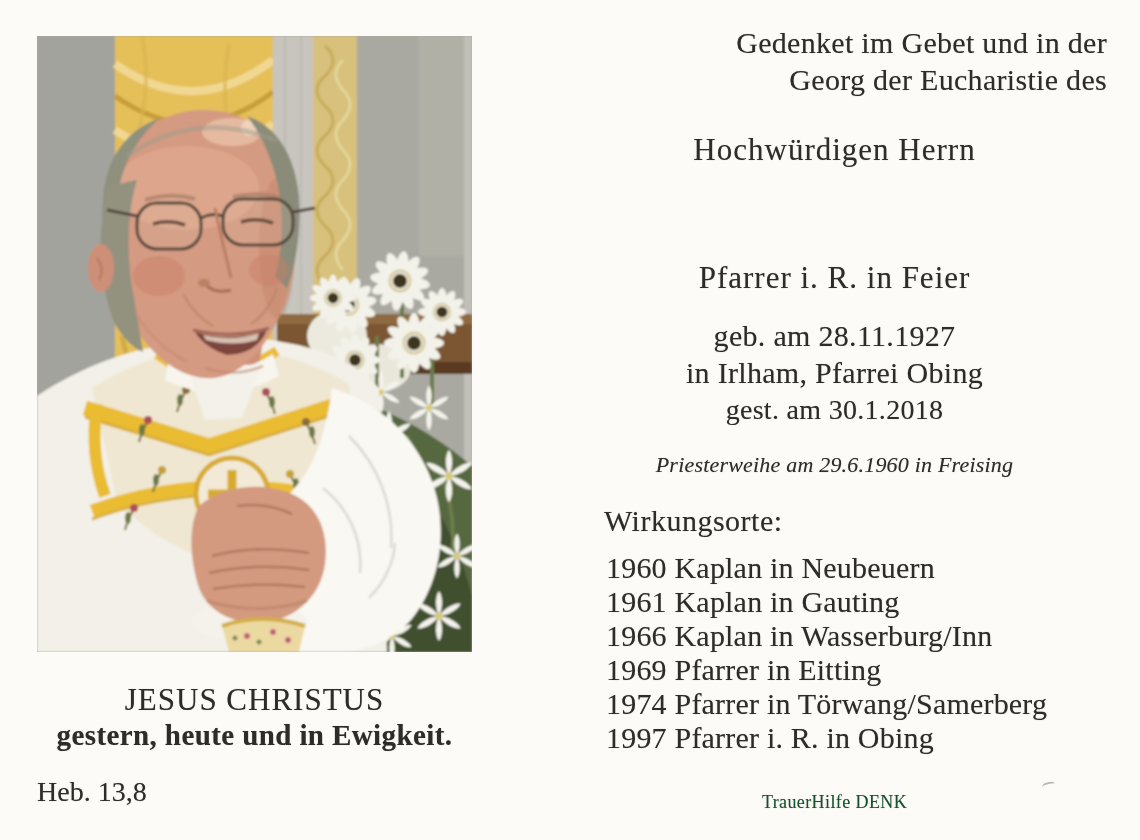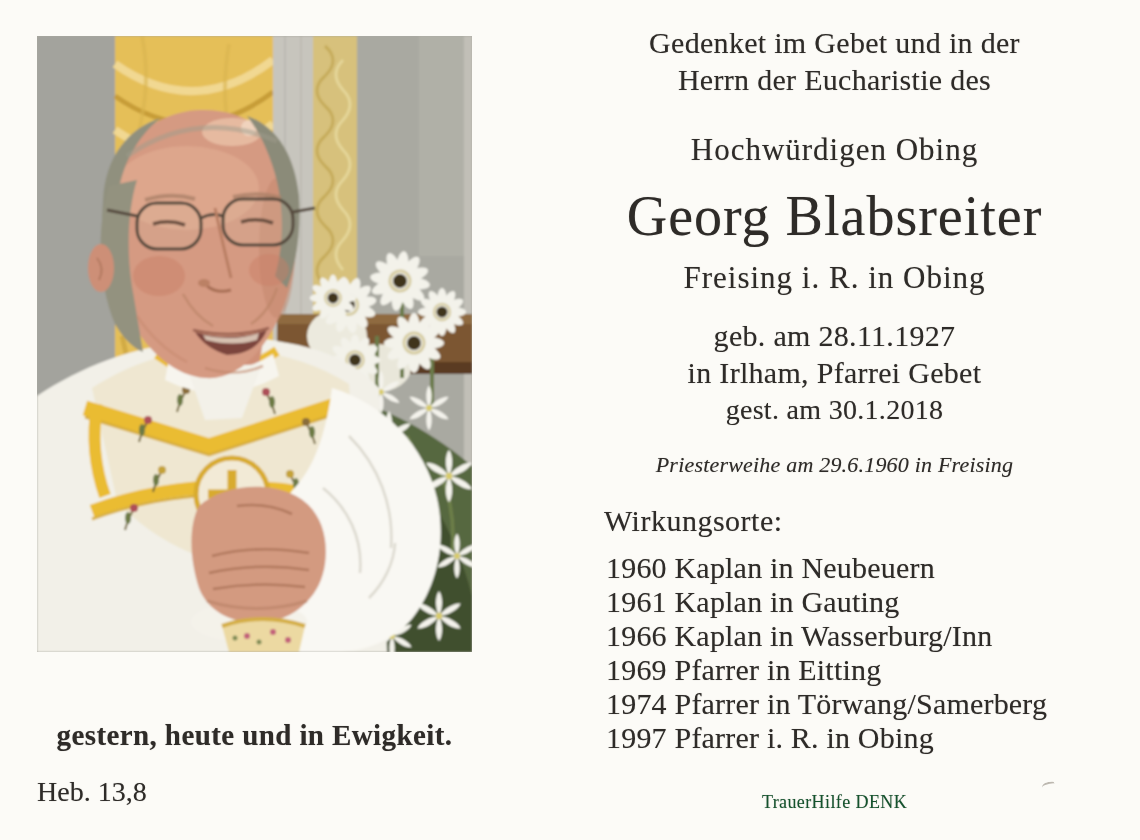--- a/index.html
+++ b/index.html
@@ -15,21 +15,21 @@
   .center{text-align:center;}
   
   .photo{position:absolute;left:37px;top:36px;width:435px;height:616px;}
   .photo svg{display:block;width:100%;height:100%;}
   
   .caption1{left:37px;top:682px;width:435px;font-size:31px;letter-spacing:1px;}
   .caption2{left:37px;top:719px;width:435px;font-size:29px;letter-spacing:.4px;font-weight:bold;}
   .scripture{left:37px;top:776px;width:420px;text-align:left;font-size:28px;}
   
   .rcol{left:562px;width:545px;}
-  .intro{top:24px;font-size:30px;line-height:37px;letter-spacing:.3px;}
+  .intro{top:24px;font-size:30px;line-height:37px;letter-spacing:.3px;text-align:right;}
   .honorific{top:132px;font-size:31px;letter-spacing:1px;}
   .name{top:184px;font-size:56px;letter-spacing:1px;}
   .ptitle{top:260px;font-size:31px;letter-spacing:1px;}
   .birth{top:317px;font-size:30px;line-height:37px;letter-spacing:.3px;}
   .death{top:394px;font-size:28px;letter-spacing:.3px;}
   .ordination{top:452px;font-size:22px;letter-spacing:.2px;font-style:italic;}
   .stations-head{top:504px;font-size:30px;text-align:left;padding-left:42px;letter-spacing:.5px;}
   .stations{top:551px;font-size:30px;text-align:left;padding-left:44px;line-height:34px;letter-spacing:.2px;}
   .publisher{top:792px;font-size:18px;letter-spacing:.4px;color:#14532d;}
   .smudge{
@@ -273,33 +273,33 @@
 
             <ellipse cx="122" cy="240" rx="26" ry="20" fill="#ca7f67" opacity="0.5"></ellipse>
             <ellipse cx="232" cy="234" rx="20" ry="16" fill="#c97f66" opacity="0.45"></ellipse>
             <path d="M100,280 Q120,310 150,326" stroke="#c08468" stroke-width="3" fill="none" opacity="0.4"></path>
           </g>
         </g>
       </g>
     </svg>
   </div>
 
+  <div class="txt center caption1">JESUS CHRISTUS</div>
   <div class="txt center caption2">gestern, heute und in Ewigkeit.</div>
   <div class="txt scripture">Heb. 13,8</div>
 
   <div class="txt center rcol intro">
     <div>Gedenket im Gebet und in der</div>
-    <div>Herrn der Eucharistie des</div>
+    <div>Georg der Eucharistie des</div>
   </div>
-  <div class="txt center rcol honorific">Hochwürdigen Obing</div>
-  <div class="txt center rcol name">Georg Blabsreiter</div>
-  <div class="txt center rcol ptitle">Freising i. R. in Obing</div>
+  <div class="txt center rcol honorific">Hochwürdigen Herrn</div>
+  <div class="txt center rcol ptitle">Pfarrer i. R. in Feier</div>
   <div class="txt center rcol birth">
     <div>geb. am 28.11.1927</div>
-    <div>in Irlham, Pfarrei Gebet</div>
+    <div>in Irlham, Pfarrei Obing</div>
   </div>
   <div class="txt center rcol death">gest. am 30.1.2018</div>
   <div class="txt center rcol ordination">Priesterweihe am 29.6.1960 in Freising</div>
   <div class="txt rcol stations-head">Wirkungsorte:</div>
   <div class="txt rcol stations">
     <div>1960 Kaplan in Neubeuern</div>
     <div>1961 Kaplan in Gauting</div>
     <div>1966 Kaplan in Wasserburg/Inn</div>
     <div>1969 Pfarrer in Eitting</div>
     <div>1974 Pfarrer in Törwang/Samerberg</div>

